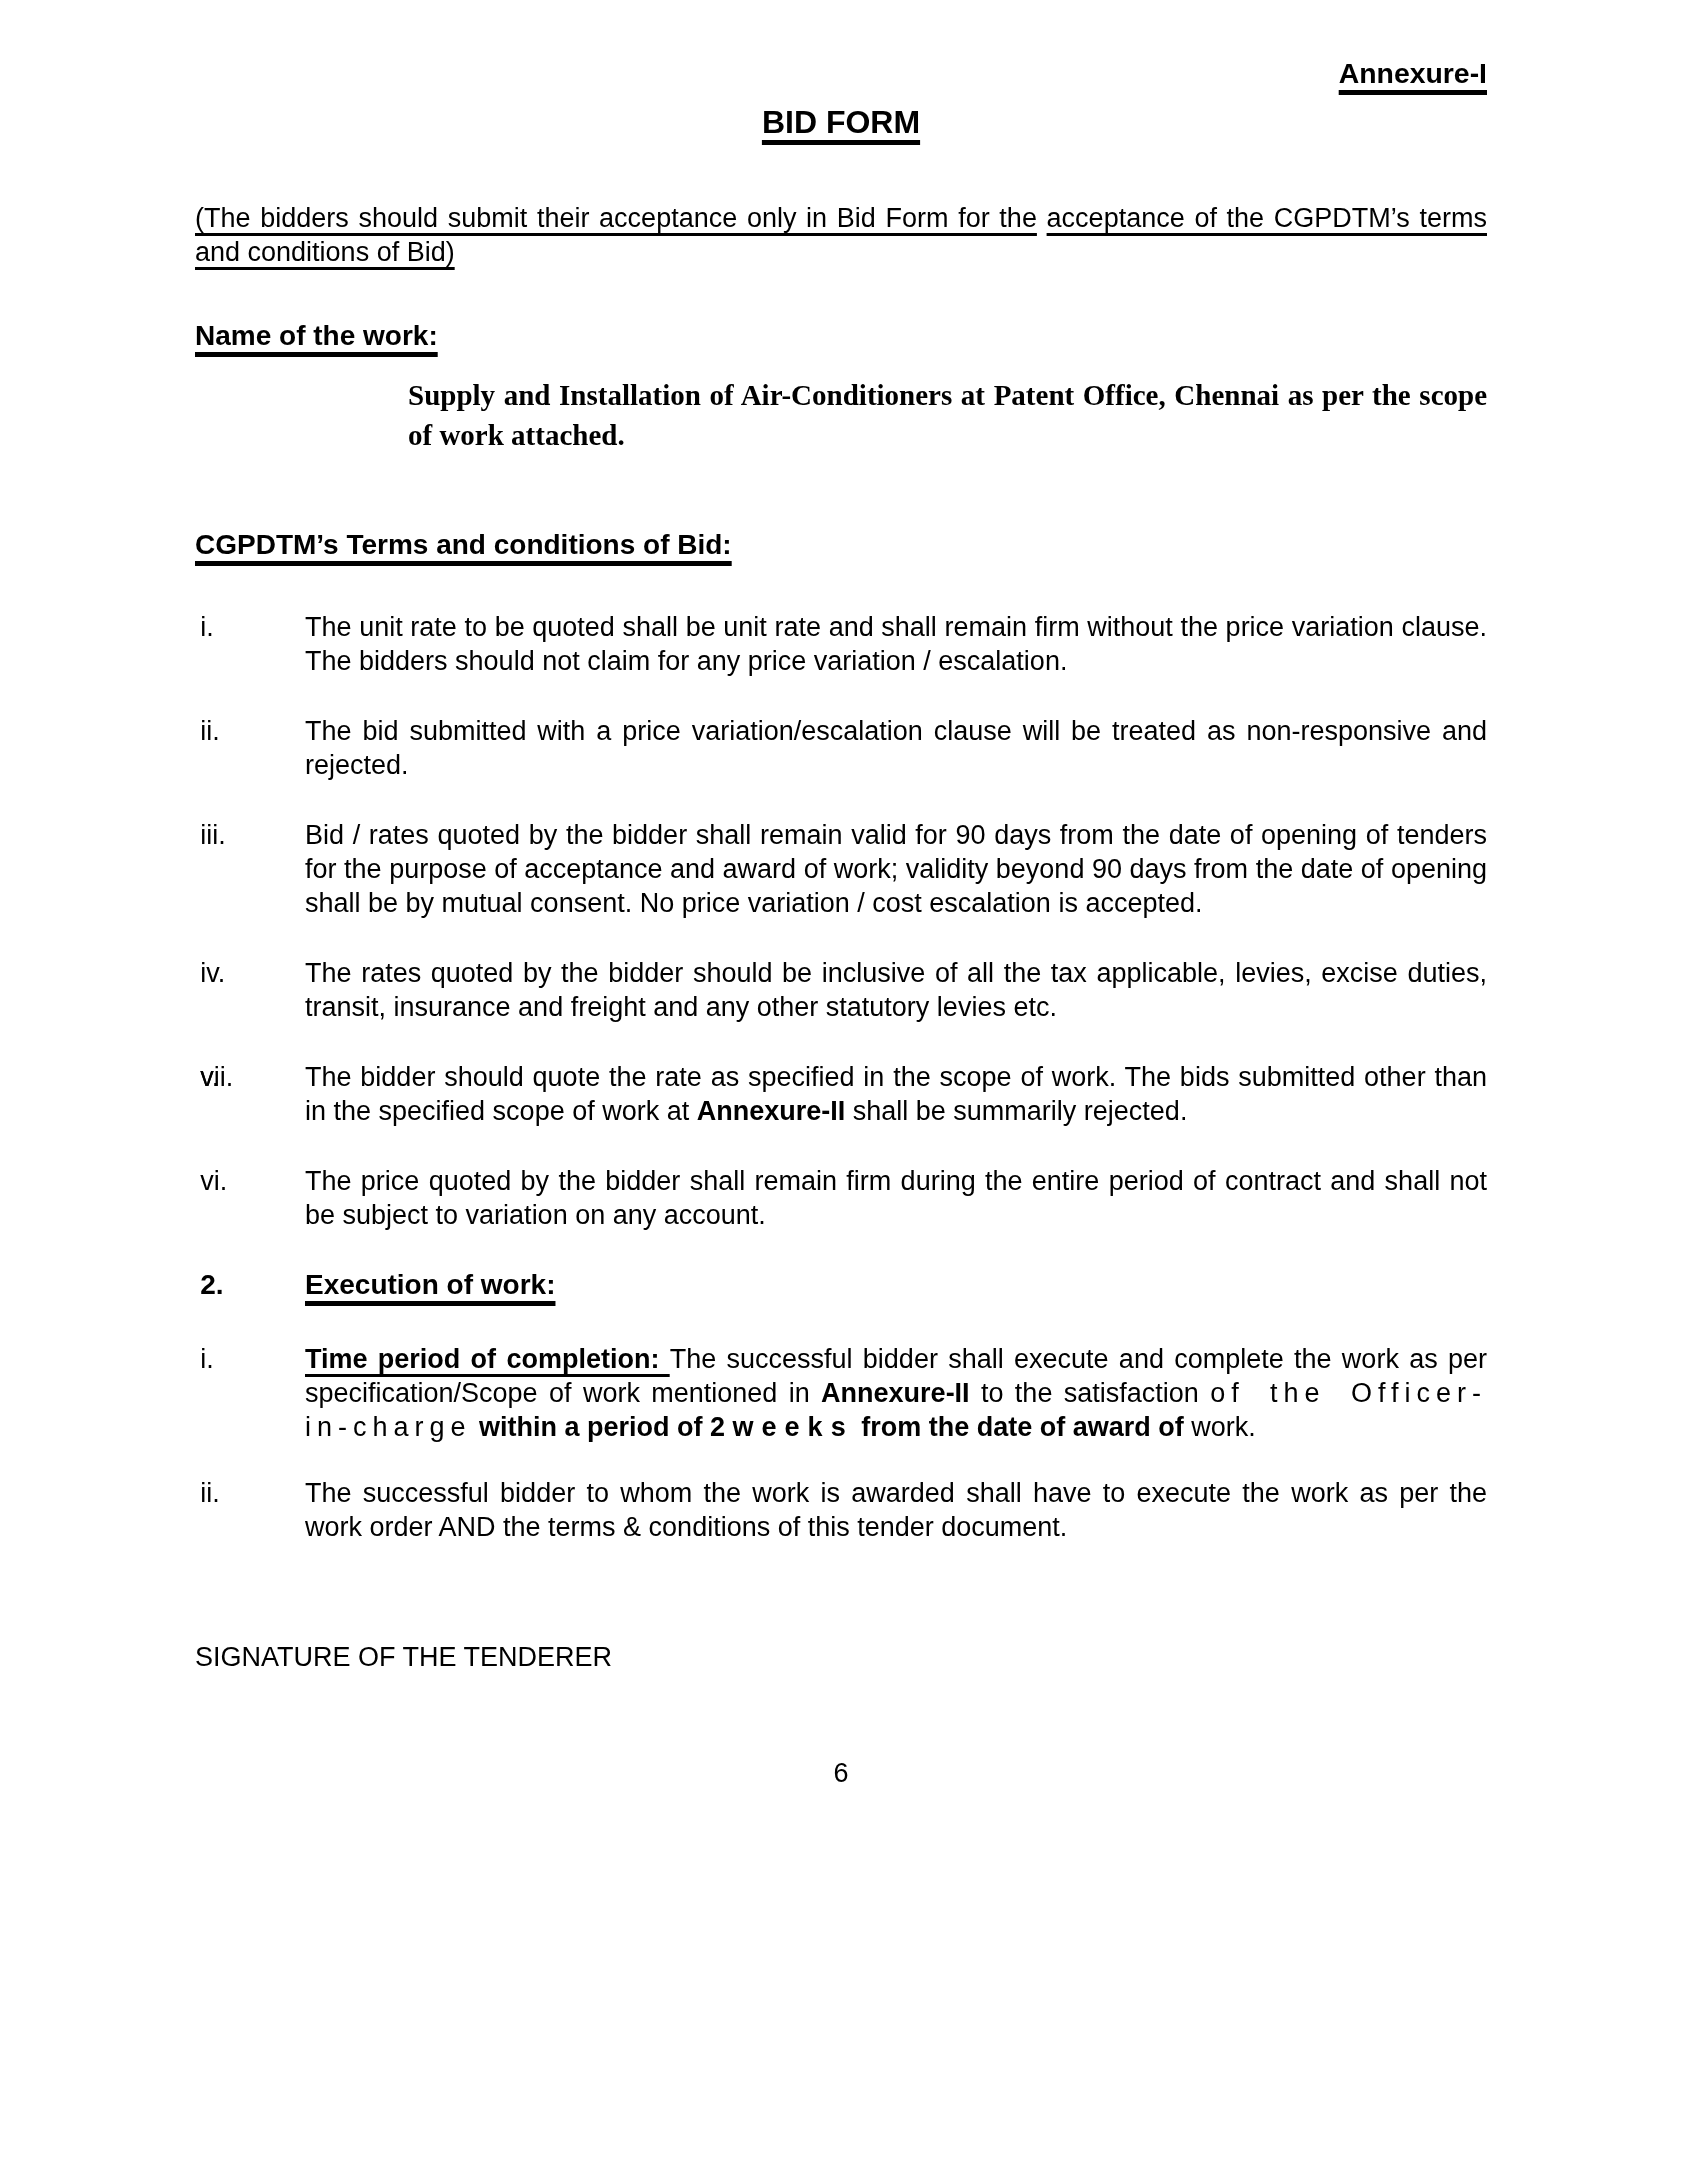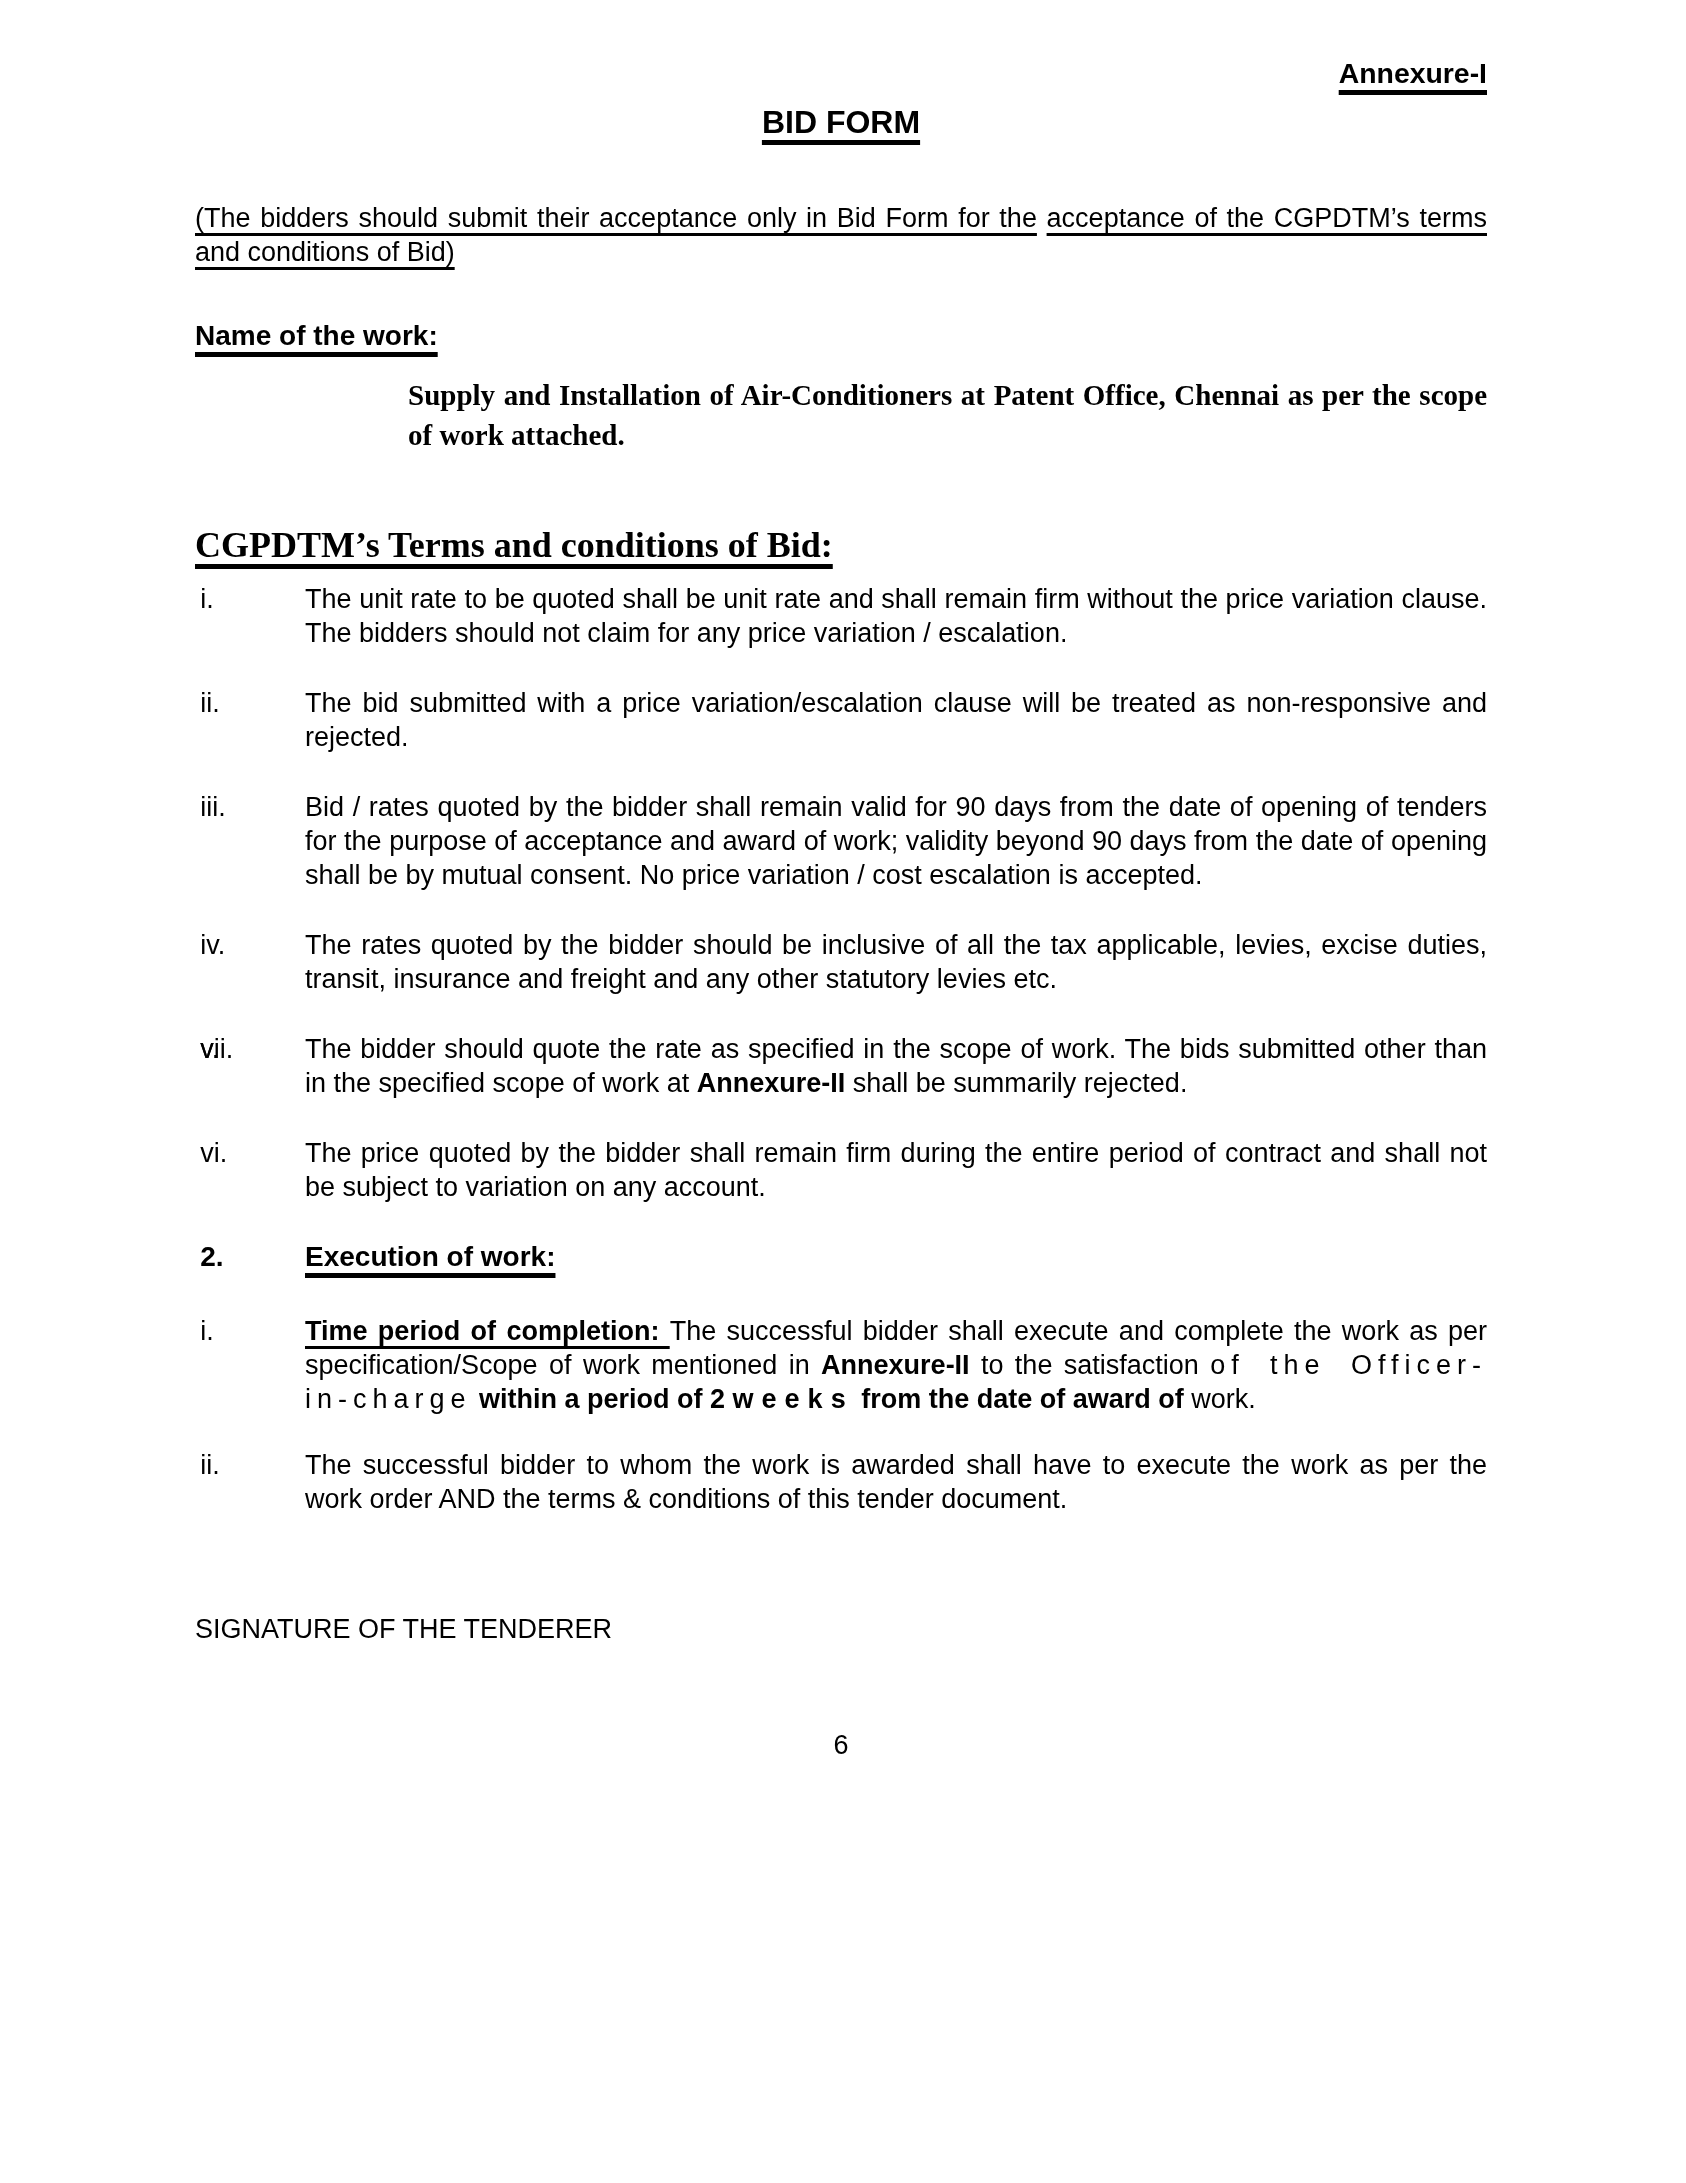--- a/index.html
+++ b/index.html
@@ -43,21 +43,21 @@
   .work-desc {
     font-family: "Liberation Serif", "DejaVu Serif", serif;
     font-weight: bold;
     font-size: 29px;
     line-height: 40px;
     margin-left: 213px;
     margin-bottom: 73px;
     text-align: justify;
   }
 
-  .terms-heading { font-weight: bold; font-size: 36px; margin-bottom: 20px; font-family: Liberation Serif, serif; }
+  .terms-heading { font-weight: bold; font-size: 28px; margin-bottom: 48px; }
 
   .s1-head { font-weight: bold; font-size: 28px; margin-bottom: 34px; }
 
   .item {
     position: relative;
     padding-left: 110px;
     text-align: justify;
     margin-bottom: 36px;
   }
   .item .marker { position: absolute; left: 5.3px; top: 0; }

